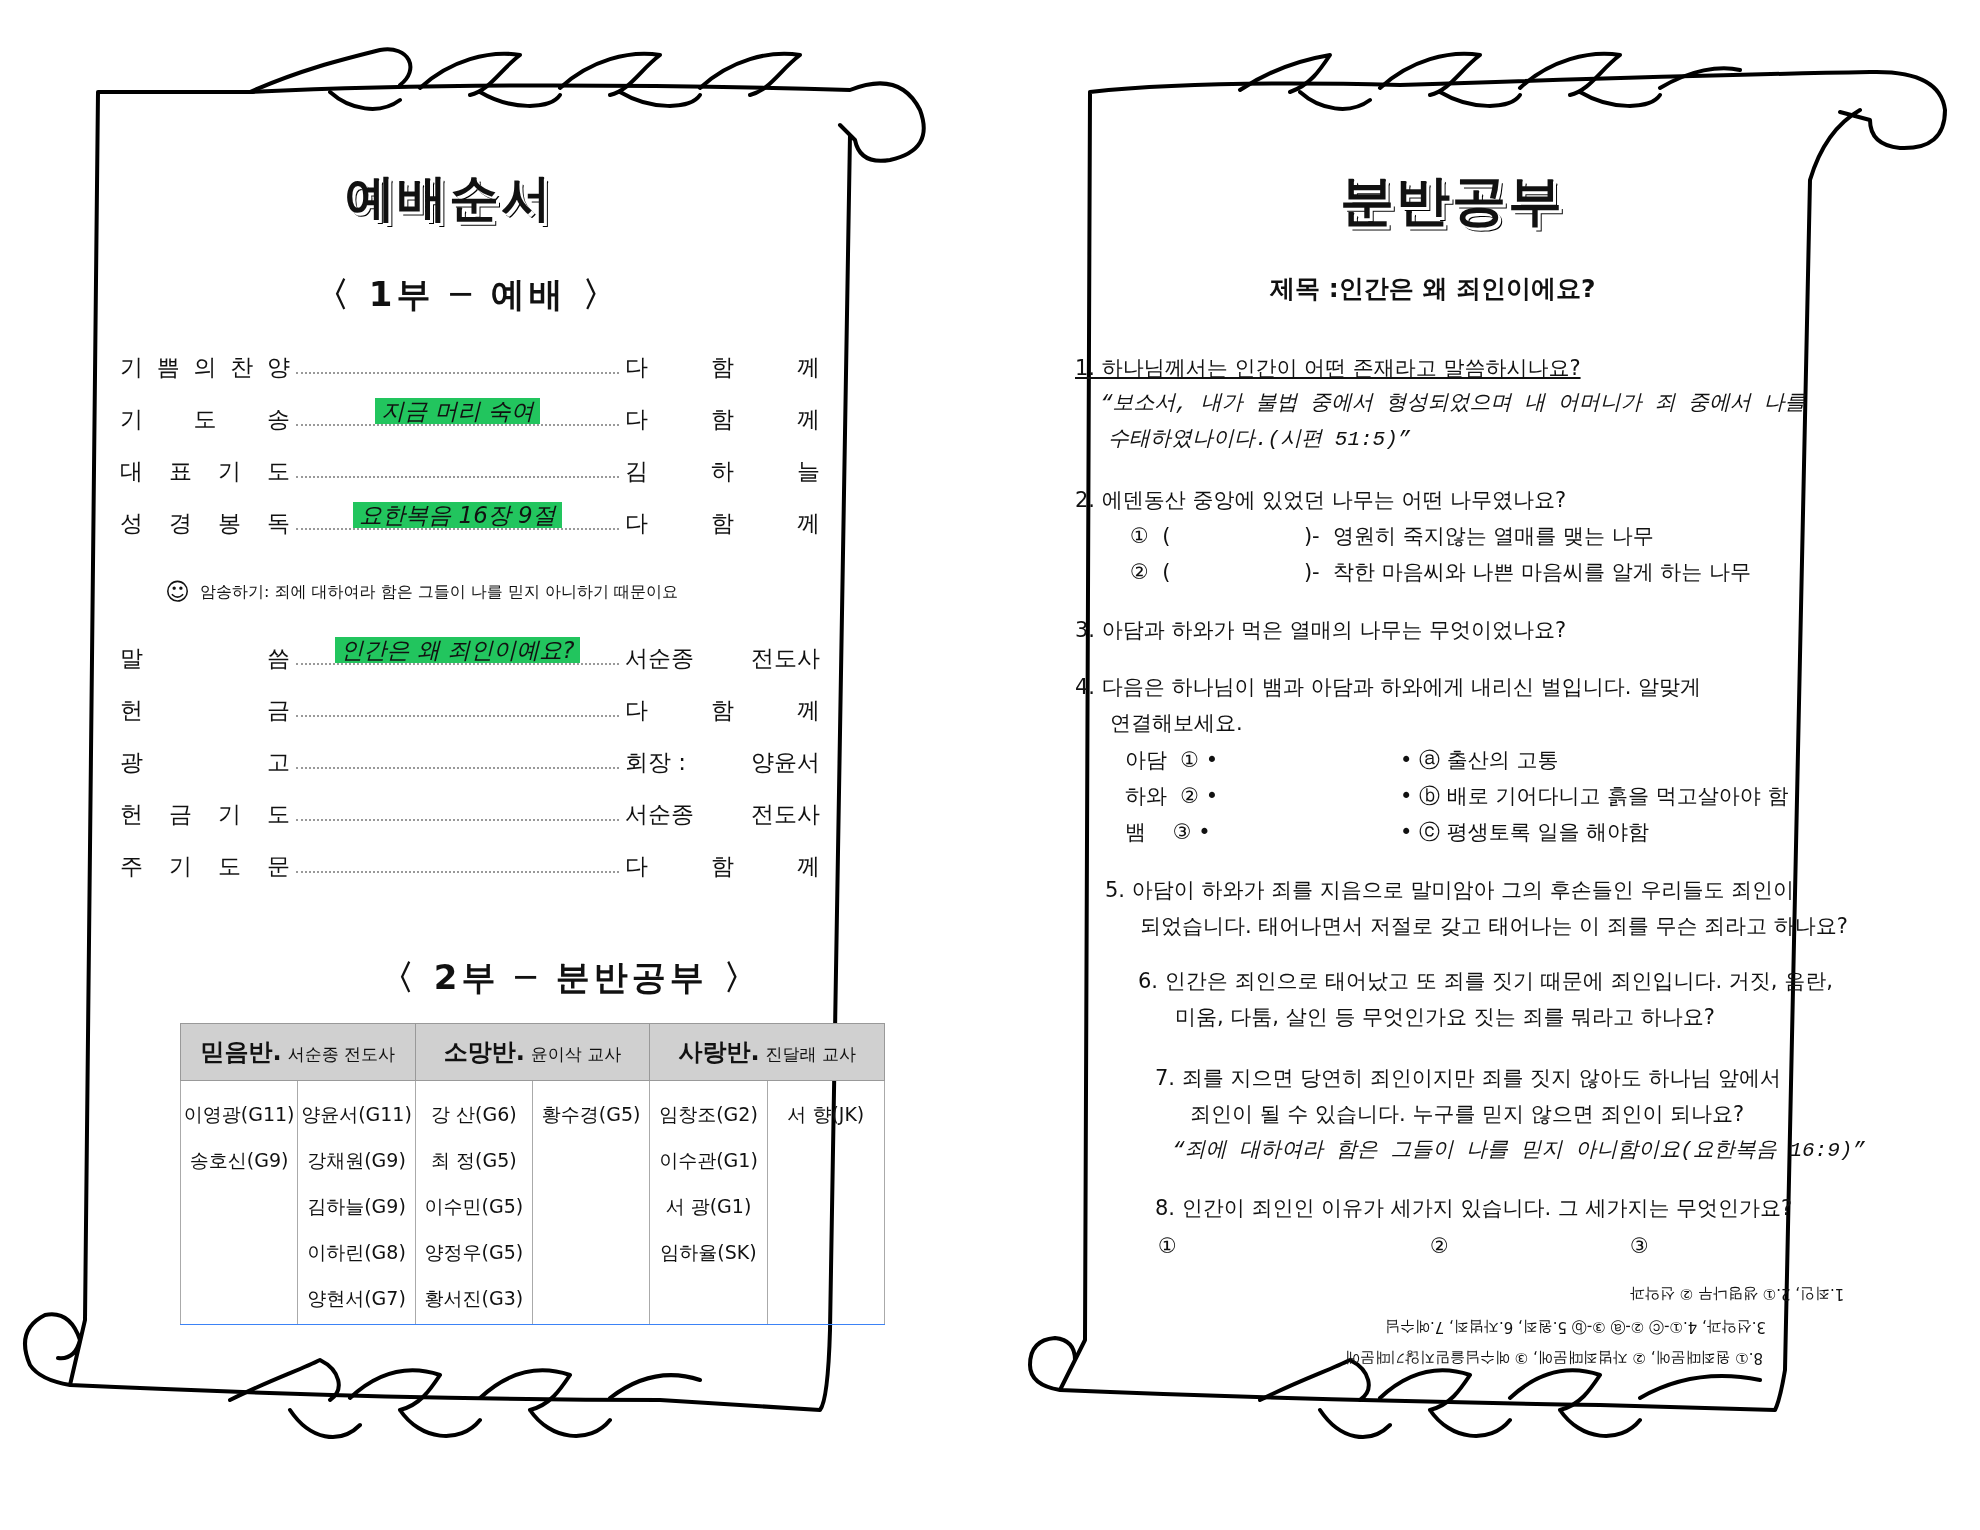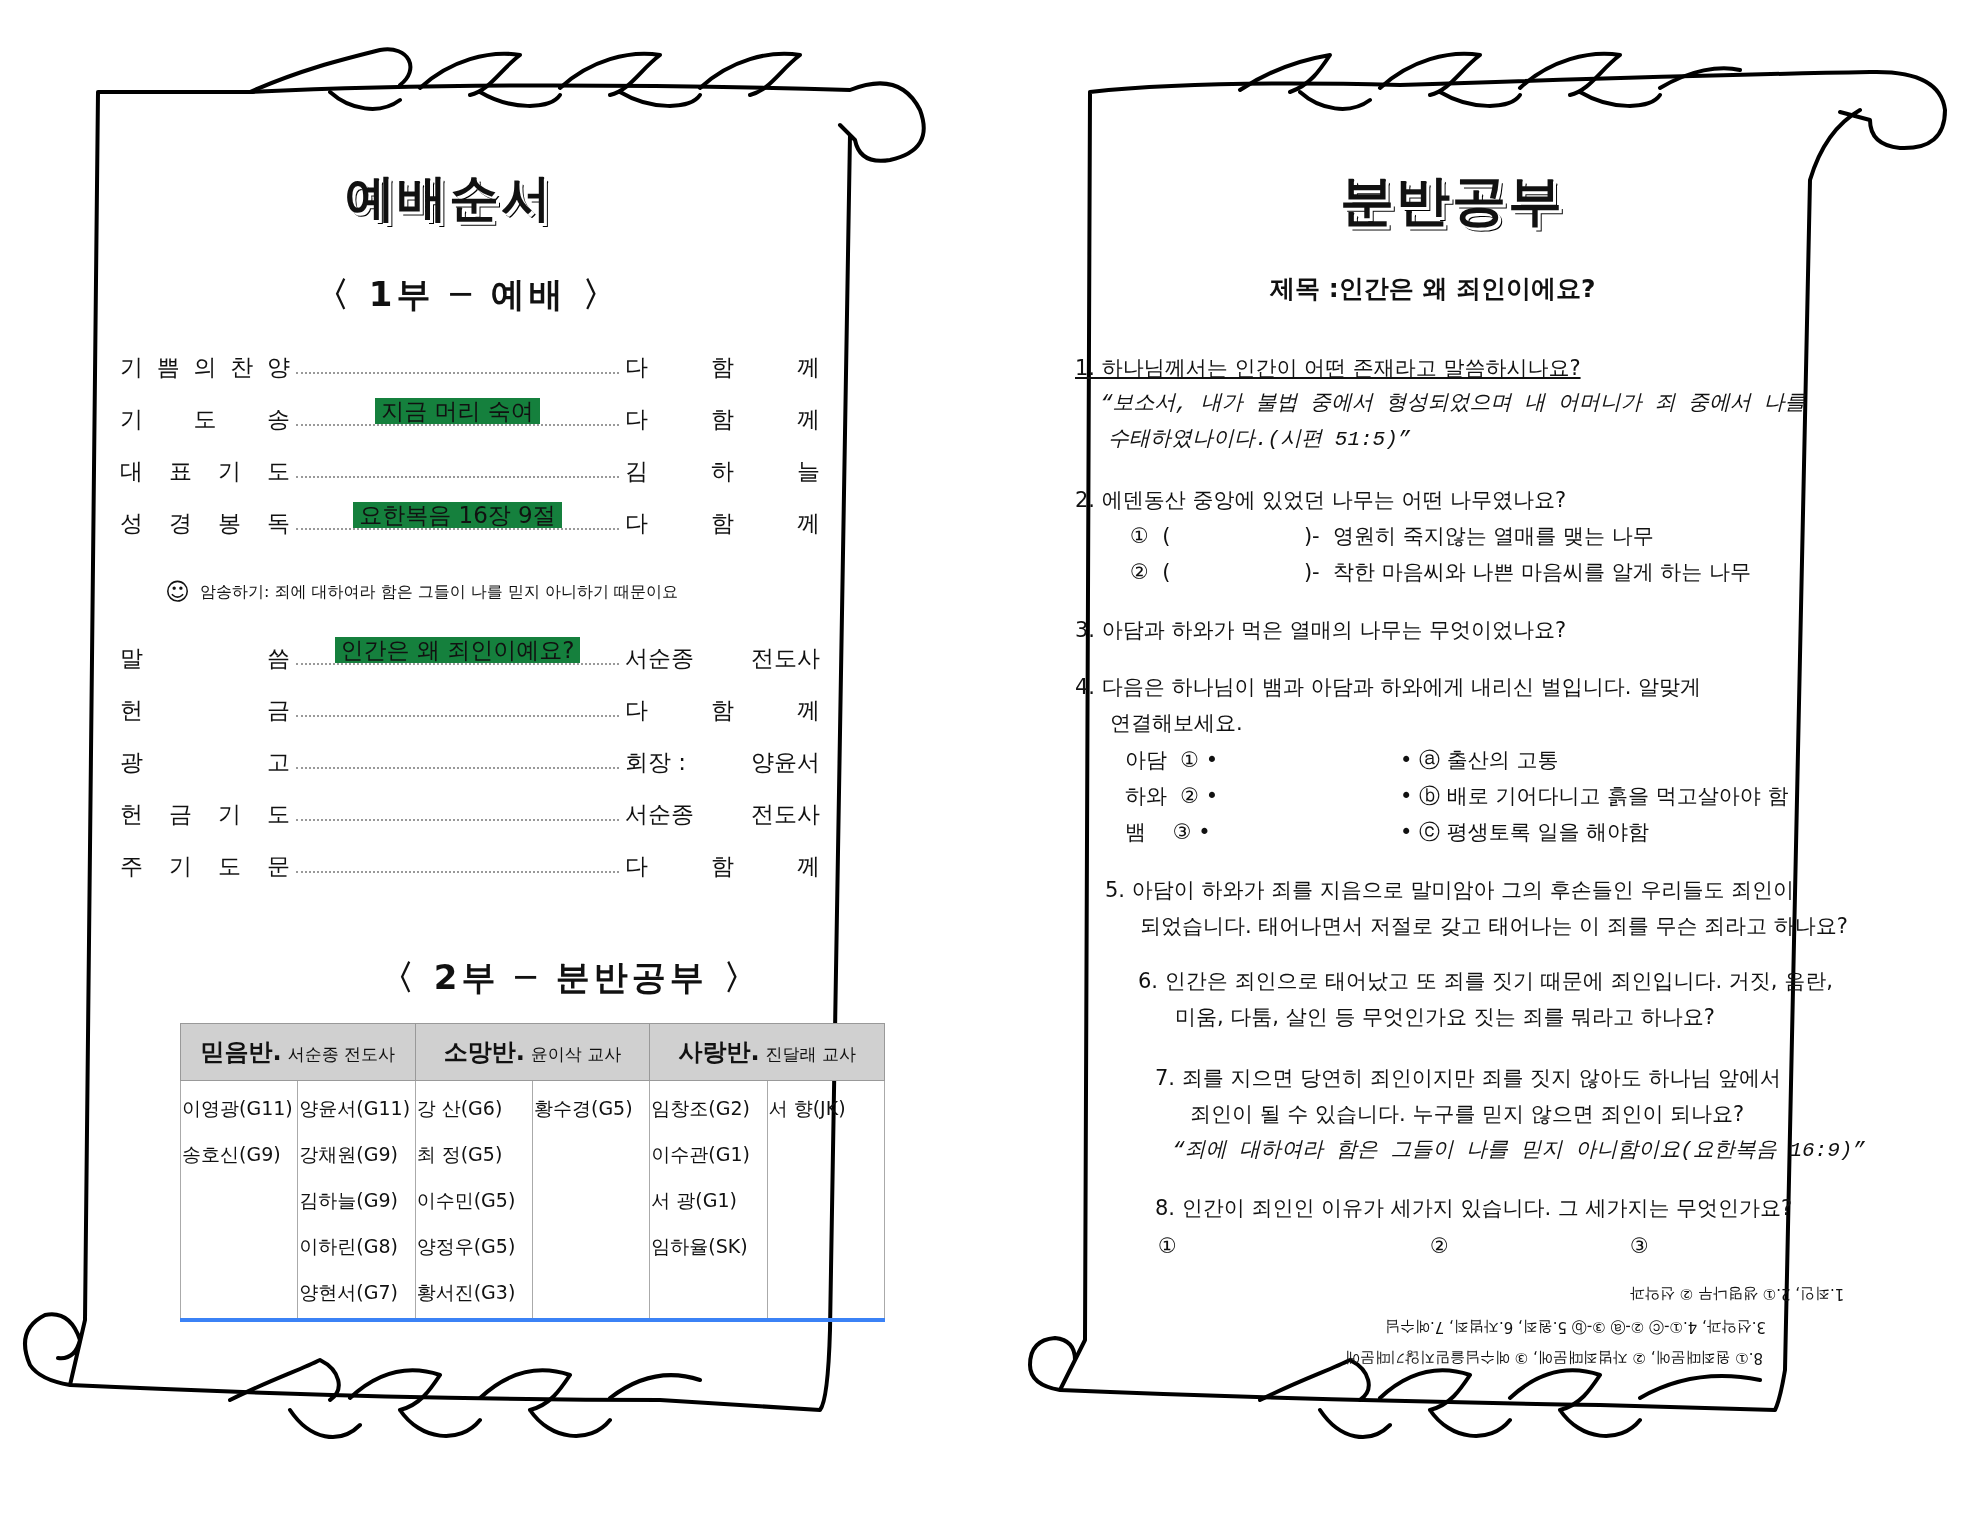--- a/index.html
+++ b/index.html
@@ -7,28 +7,28 @@
          font-family:"DejaVu Sans", sans-serif; color:#111; }
   .abs { position:absolute; }
   svg.scroll { position:absolute; left:0; top:0; }
   .title { font-family:"DejaVu Sans", sans-serif; font-weight:900; font-size:50px;
            letter-spacing:2px; text-shadow:3px 3px 0 #fff, 4px 4px 0 #000; }
   .section { font-weight:bold; font-size:34px; letter-spacing:4px; }
   .row { position:absolute; left:120px; width:700px; height:40px; font-size:23px; display:flex; align-items:center; }
   .row .lbl { width:170px; display:flex; justify-content:space-between; }
   .row .dots { flex:1; border-bottom:2px dotted #999; height:12px; margin:0 6px; align-self:center; position:relative; }
   .row .mid { position:absolute; left:0; right:0; top:-16px; text-align:center; background:transparent; }
-  .row .mid span { background:#15803d; padding:0 6px; }
+  .row .mid span { background:#22c55e; padding:0 6px;font-style:italic; }
   .row .who { width:195px; display:flex; justify-content:space-between; }
   .memo { font-size:16px; }
   table.classes { position:absolute; left:180px; top:1023px; width:705px; border-collapse:collapse; font-size:19px; }
   table.classes th { background:#d0d0d0; height:54px; font-weight:normal; border:1px solid #999; text-align:center; white-space:nowrap; }
   table.classes th b { font-size:24px; font-weight:900; }
   table.classes th small { font-size:17px; margin-left:6px; }
-  table.classes td { vertical-align:top; border:1px solid #aaa; border-top:none; border-bottom:4px solid #3b82f6; padding-top:4px; height:232px; width:16.6%; }
+  table.classes td { vertical-align:top; border:1px solid #aaa; border-top:none; border-bottom:1px solid #3b82f6; padding-top:10px; height:232px; width:16.6%; text-align:center; }
   table.classes td.sep-dot { border-right:1px dotted #aaa; }
   table.classes td div { height:46px; line-height:46px; white-space:nowrap; }
   .q { position:absolute; font-size:21px; line-height:37px; white-space:nowrap; }
   .quote { font-style:italic;font-family:Liberation Mono, monospace; }
   .answer { position:absolute; font-size:15px; white-space:nowrap; transform:rotate(180deg); transform-origin:center; }
 </style>
 </head>
 <body>
 
 <svg class="scroll" width="1980" height="1530" viewBox="0 0 1980 1530">

